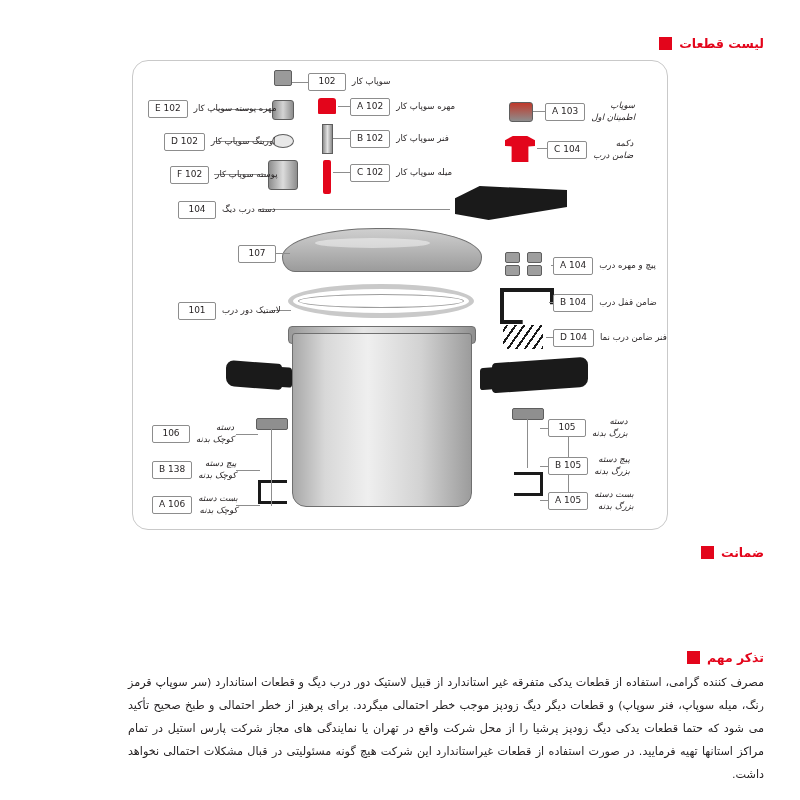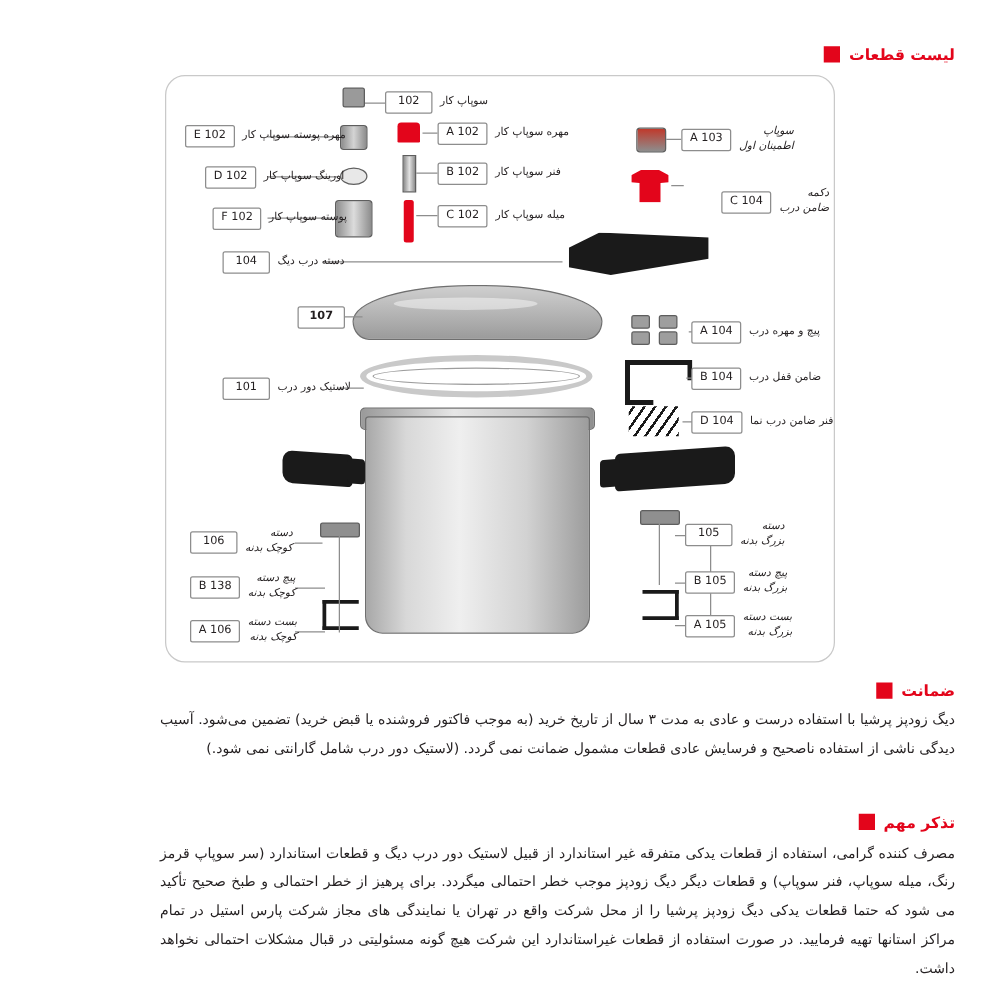--- a/index.html
+++ b/index.html
@@ -345,31 +345,31 @@
   <div class="callout" style="left:350px;top:164px;">
     <span class="txt">میله سوپاپ کار</span>
     <span class="code">102 C</span>
   </div>
 
   <div class="callout two" style="left:545px;top:100px;">
     <span class="txt">سوپاپ
 اطمینان اول</span>
     <span class="code">103 A</span>
   </div>
-  <div class="callout two" style="left:577px;top:138px;margin-top:12px;">
+  <div class="callout two" style="left:547px;top:138px;">
     <span class="txt">دکمه
 ضامن درب</span>
     <span class="code">104 C</span>
   </div>
 
   <div class="callout" style="left:178px;top:201px;">
     <span class="txt">دسته درب دیگ</span>
     <span class="code">104</span>
   </div>
-  <div class="callout" style="left:238px;top:245px;font-weight:bold;">
+  <div class="callout" style="left:238px;top:245px;">
     <span class="txt"></span>
     <span class="code">107</span>
   </div>
   <div class="callout" style="left:178px;top:302px;">
     <span class="txt">لاستیک دور درب</span>
     <span class="code">101</span>
   </div>
 
   <div class="callout" style="left:553px;top:257px;">
     <span class="txt">پیچ و مهره درب</span>
@@ -409,17 +409,16 @@
     <span class="txt">پیچ دسته
 بزرگ بدنه</span>
     <span class="code">105 B</span>
   </div>
   <div class="callout two" style="left:548px;top:489px;">
     <span class="txt">بست دسته
 بزرگ بدنه</span>
     <span class="code">105 A</span>
   </div>
 
-  <div class="para" id="para-warranty">دیگ زودپز پرشیا با استفاده درست و عادی به مدت ۳ سال از تاریخ خرید (به موجب فاکتور فروشنده یا قبض خرید) تضمین می‌شود. آسیب دیدگی ناشی از استفاده ناصحیح و فرسایش عادی قطعات مشمول ضمانت نمی گردد. (لاستیک دور درب شامل گارانتی نمی شود.)</div>
   <div class="para" id="para-note">مصرف کننده گرامی، استفاده از قطعات یدکی متفرقه غیر استاندارد از قبیل لاستیک دور درب دیگ و قطعات استاندارد (سر سوپاپ قرمز رنگ، میله سوپاپ، فنر سوپاپ) و قطعات دیگر دیگ زودپز موجب خطر احتمالی میگردد. برای پرهیز از خطر احتمالی و طبخ صحیح تأکید می شود که حتما قطعات یدکی دیگ زودپز پرشیا را از محل شرکت واقع در تهران یا نمایندگی های مجاز شرکت پارس استیل در تمام مراکز استانها تهیه فرمایید.
 در صورت استفاده از قطعات غیراستاندارد این شرکت هیچ گونه مسئولیتی در قبال مشکلات احتمالی نخواهد داشت.</div>
 
 </div>
 
 </body></html>

